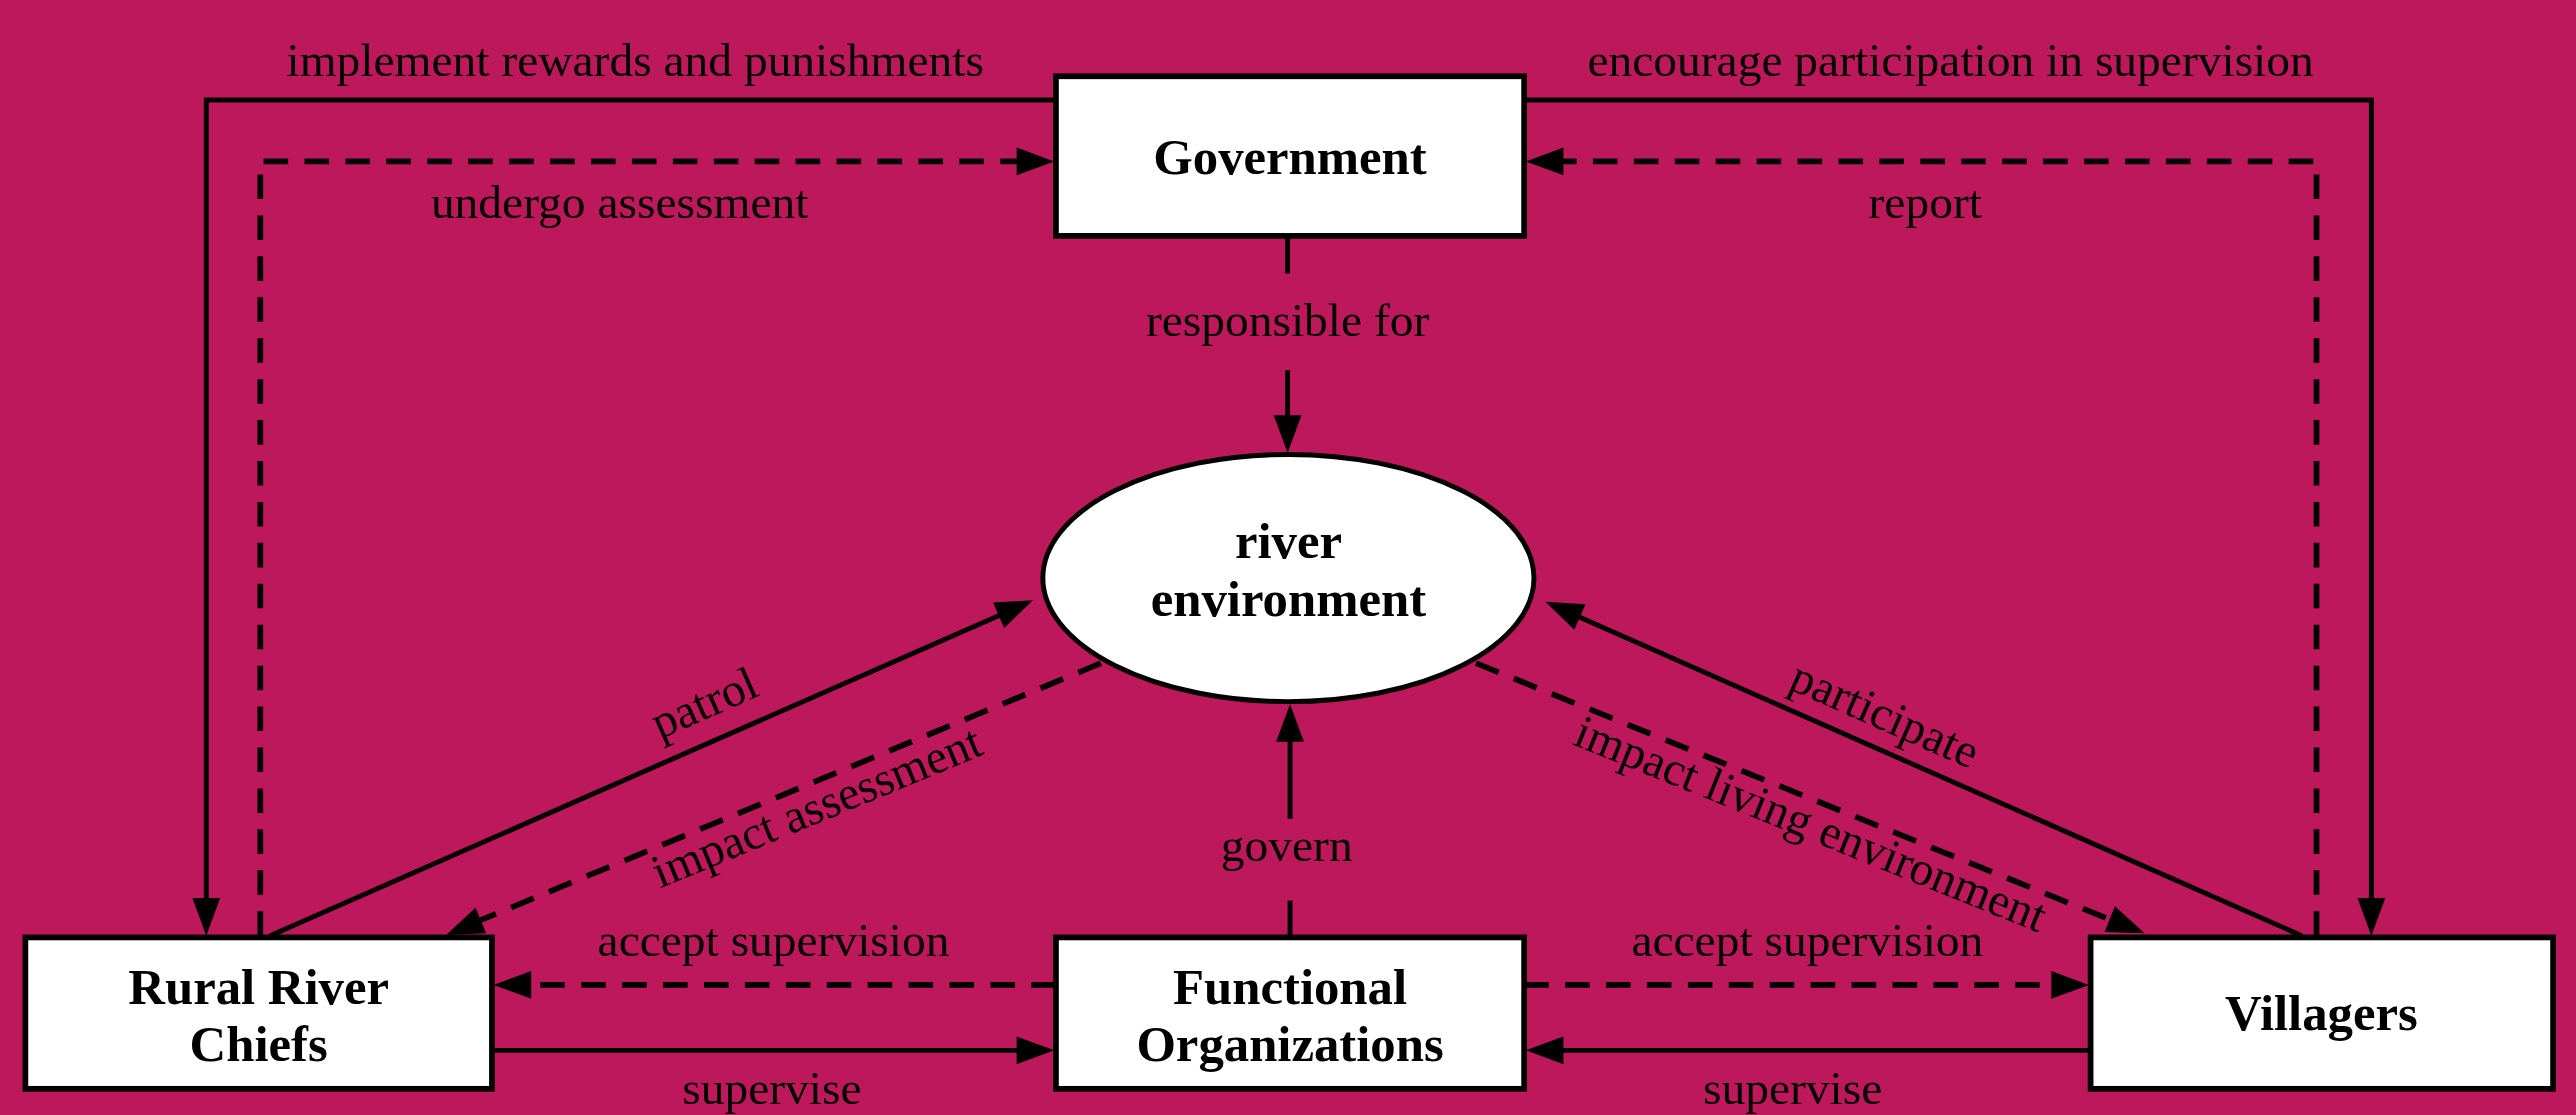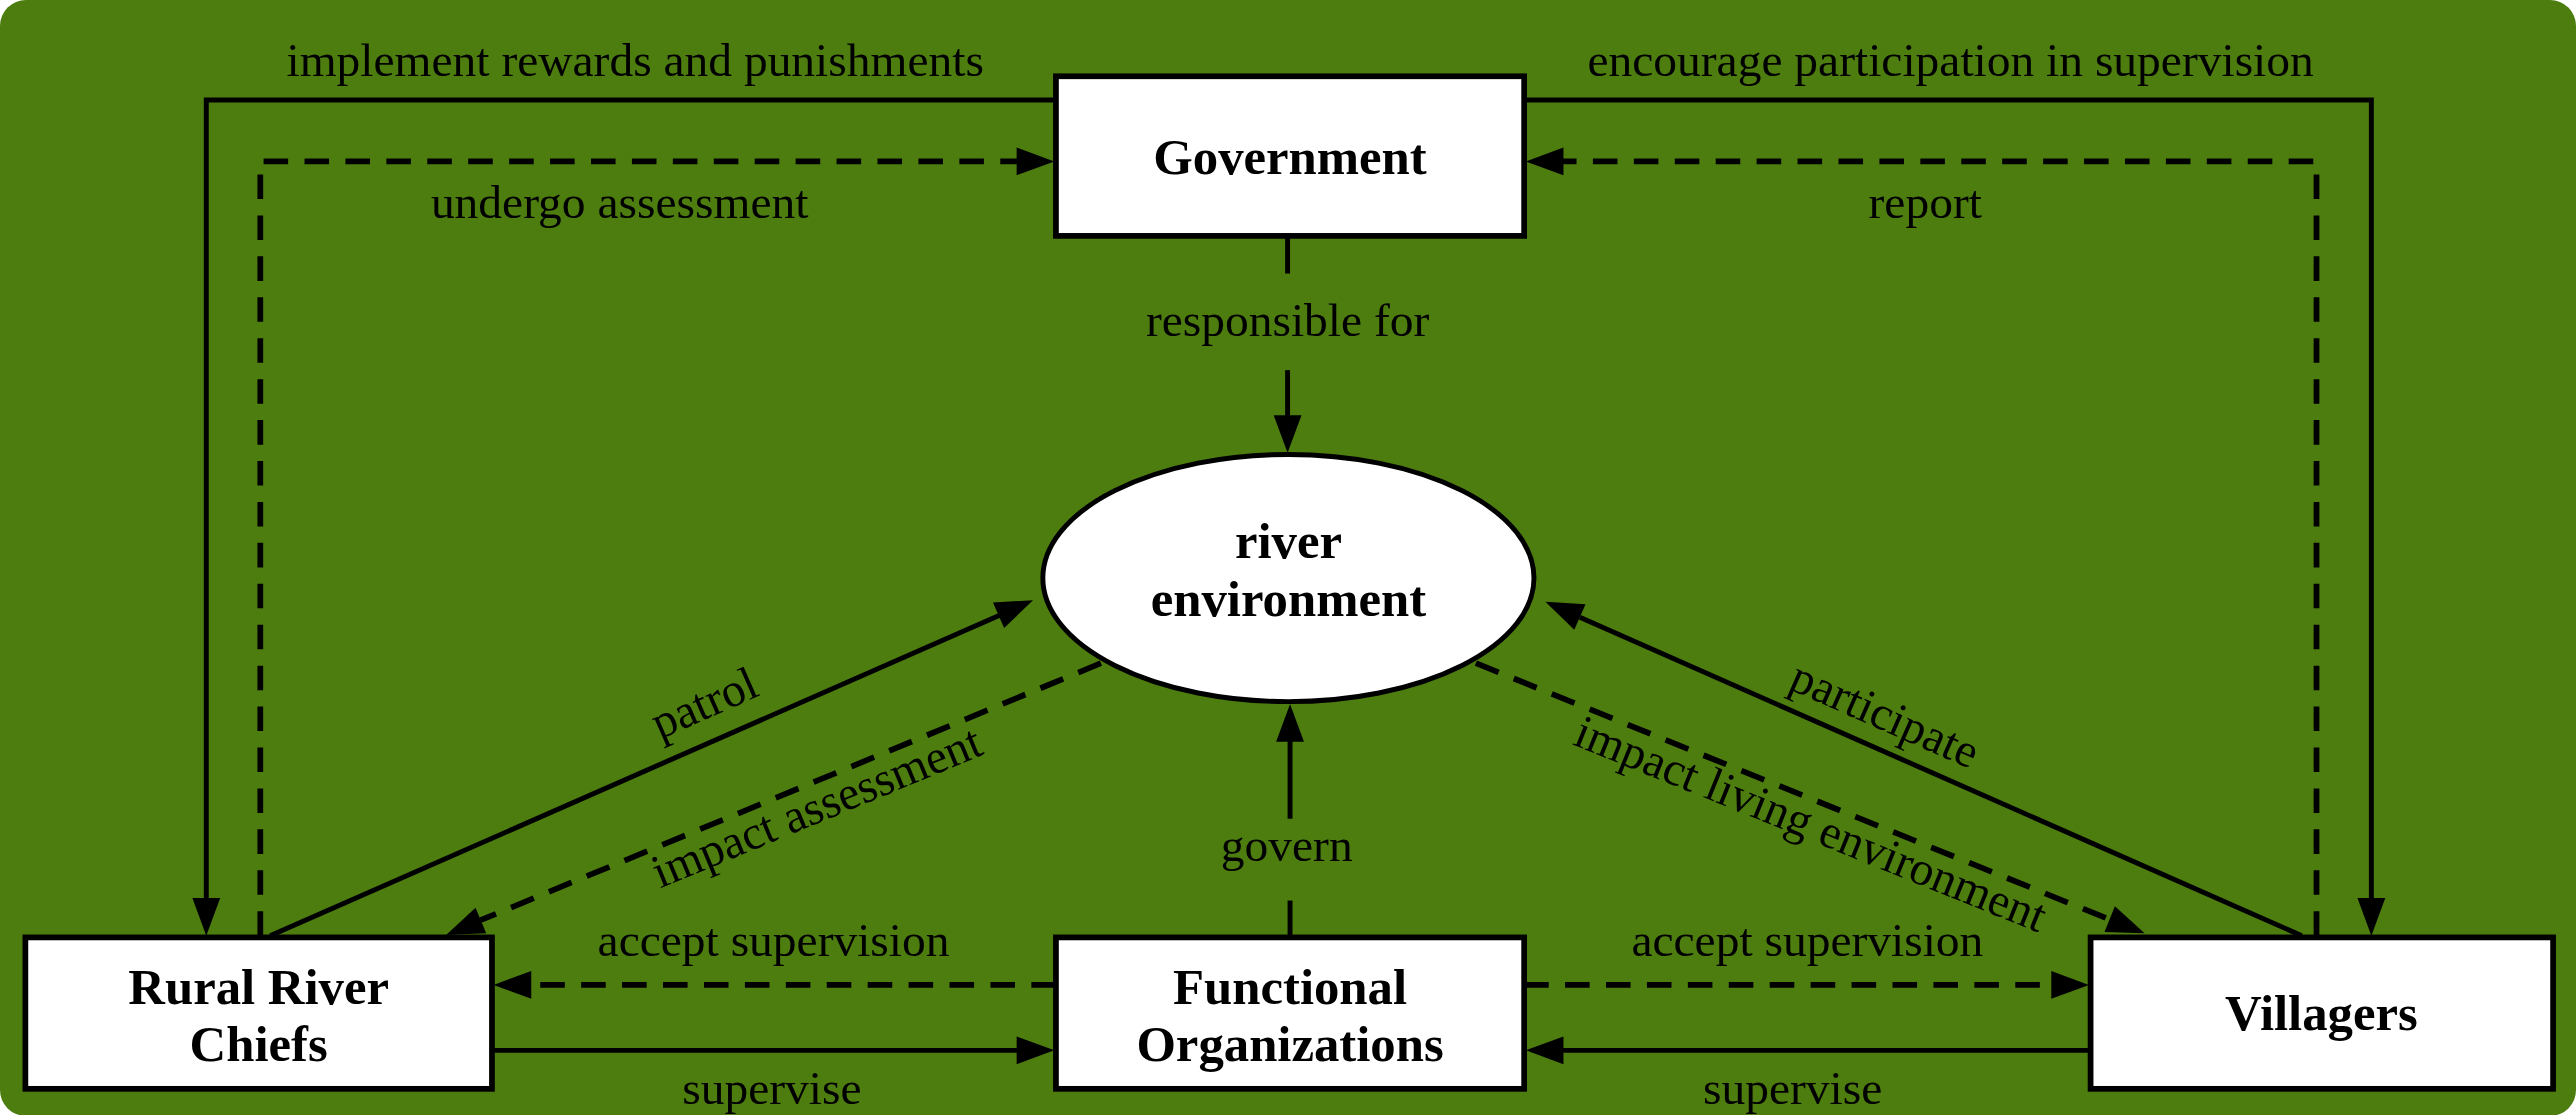--- a/index.html
+++ b/index.html
@@ -3,24 +3,23 @@
 <meta charset="utf-8">
 <style>
   html, body {
     margin: 0;
     padding: 0;
     background: #ffffff;
   }
   .stage {
     width: 2576px;
     height: 1116px;
-    background: #4d7c0f;
+    background: #be185d;
     position: relative;
     overflow: hidden;
-    border-radius: 26px;
   }
   svg { display: block; }
   text {
     text-anchor: middle;
     fill: #000000;
   }
   .node-label {
     font-family: "Liberation Serif", "DejaVu Serif", serif;
     font-size: 62px;
     font-weight: 700;

